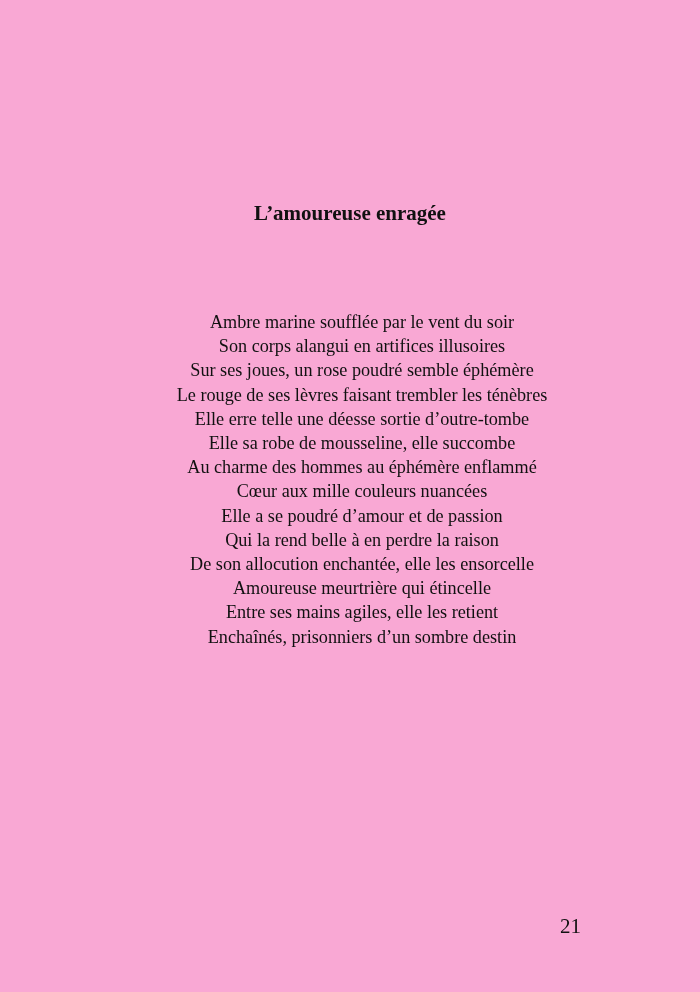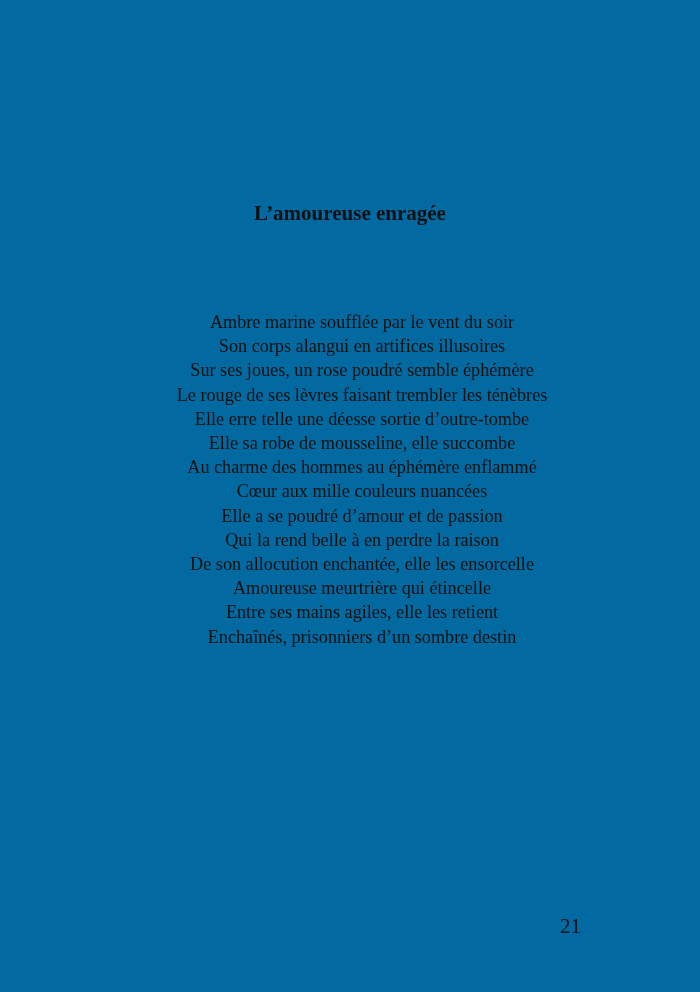--- a/index.html
+++ b/index.html
@@ -13,21 +13,21 @@
       position: relative;
       overflow: hidden;
       font-family: "Liberation Serif", "DejaVu Serif", serif;
       color: #111111;
     }
     .page {
       position: absolute;
       left: 0; top: 0;
       width: 700px;
       height: 992px;
-      background: #0369a1;
+      background: #f9a8d4;
     }
     .title {
       position: absolute;
       left: 0;
       width: 700px;
       top: 199px;
       text-align: center;
       font-weight: bold;
       font-size: 21px;
       line-height: 28px;

